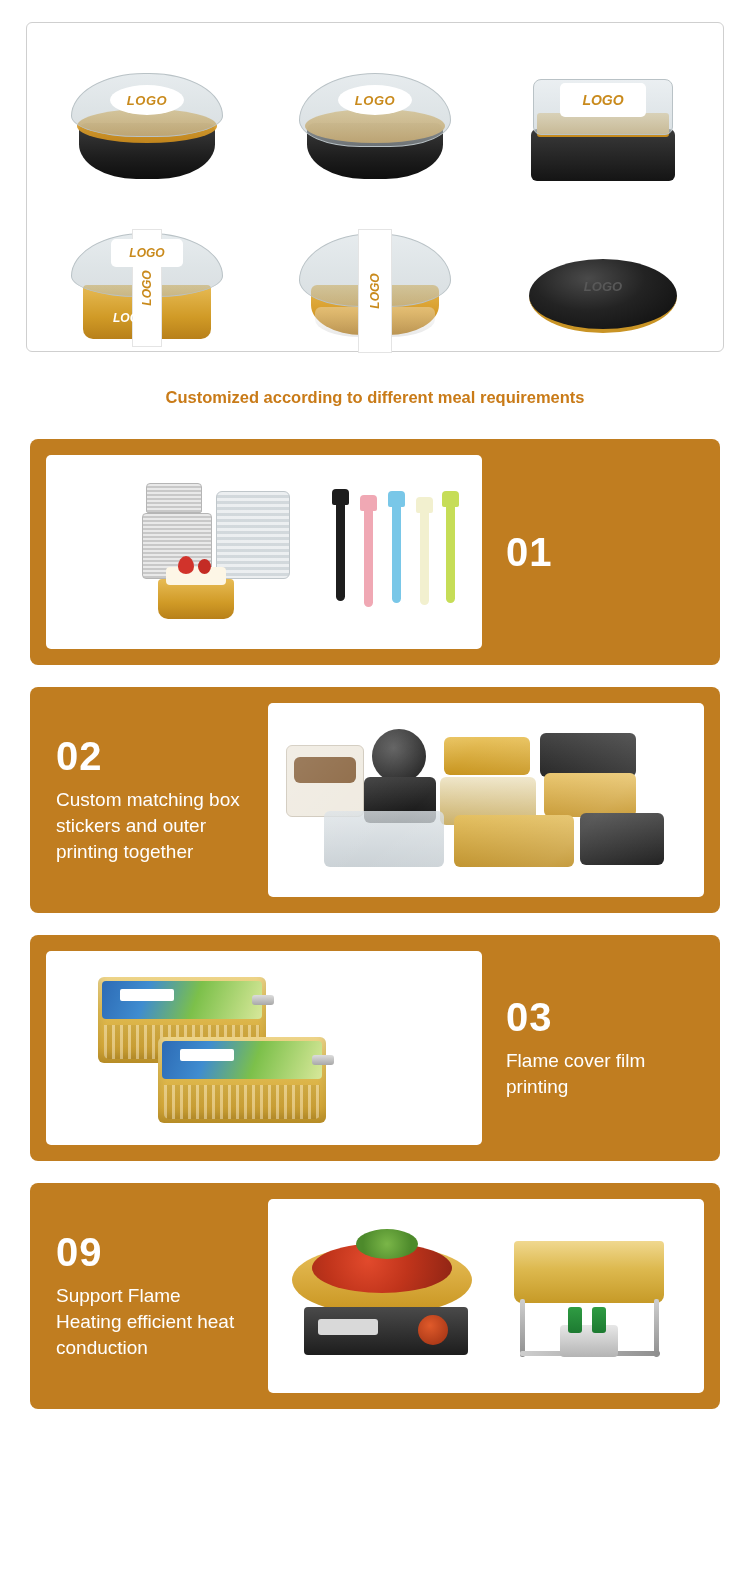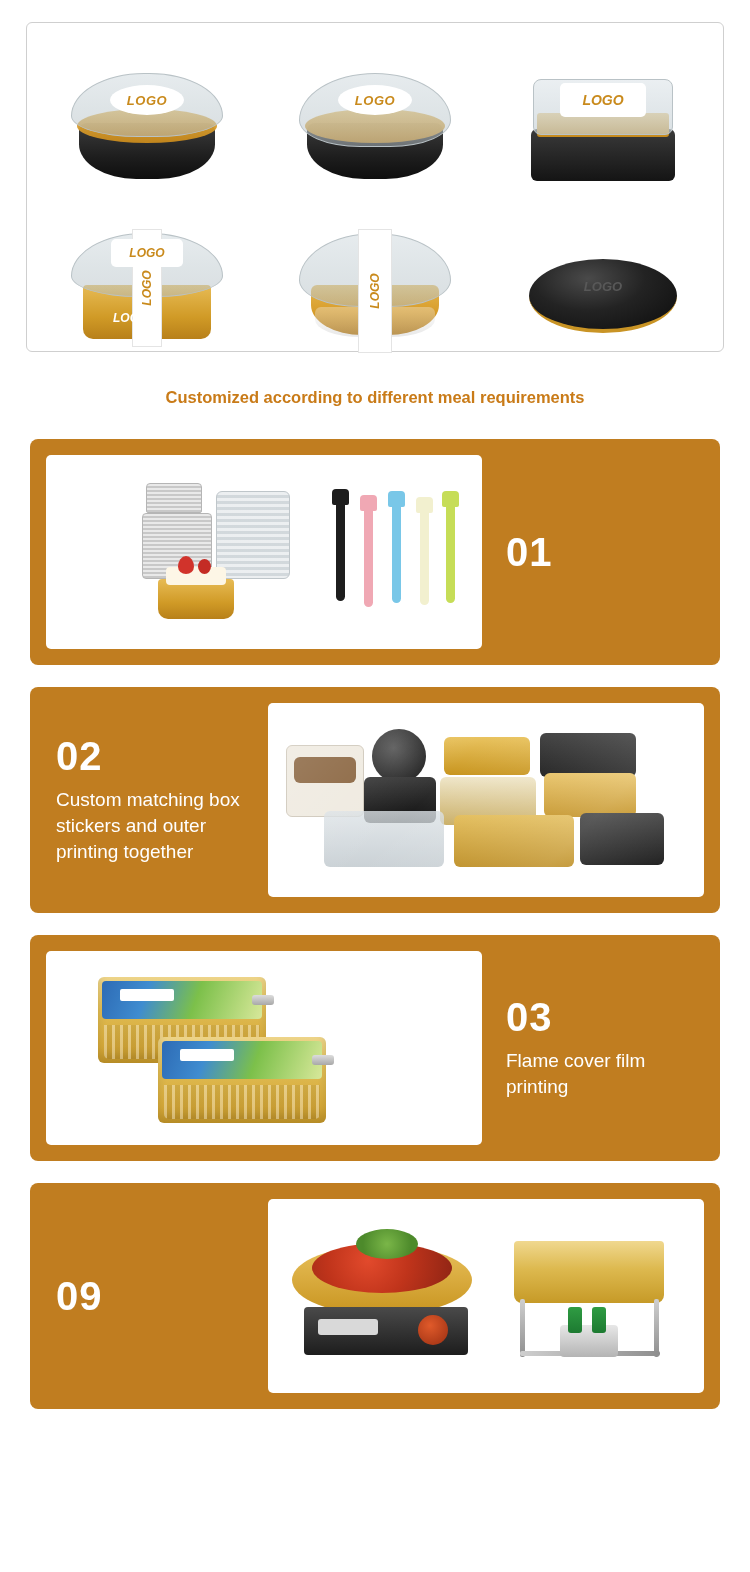--- a/index.html
+++ b/index.html
@@ -499,17 +499,18 @@
         <div class="chafing-pan" style="left:246px;top:42px;width:150px;height:62px;"></div>
         <div class="rack-leg" style="left:252px;top:100px;height:58px;"></div>
         <div class="rack-leg" style="left:386px;top:100px;height:58px;"></div>
         <div style="position:absolute;left:252px;top:152px;width:140px;height:5px;background:linear-gradient(90deg,#cfcfcf,#8e8e8e);border-radius:2px;"></div>
         <div style="position:absolute;left:292px;top:126px;width:58px;height:32px;background:linear-gradient(180deg,#e7e7e7,#b4b4b4);border-radius:4px;"></div>
         <div class="fuel" style="left:300px;top:108px;width:14px;height:26px;"></div>
         <div class="fuel" style="left:324px;top:108px;width:14px;height:26px;"></div>
       </div>
       <div class="card-text">
         <div class="card-num">09</div>
+        <div class="card-desc">Support Flame Heating efficient heat conduction</div>
       </div>
     </div>
 
   </div>
 </div>
 
 </body></html>

